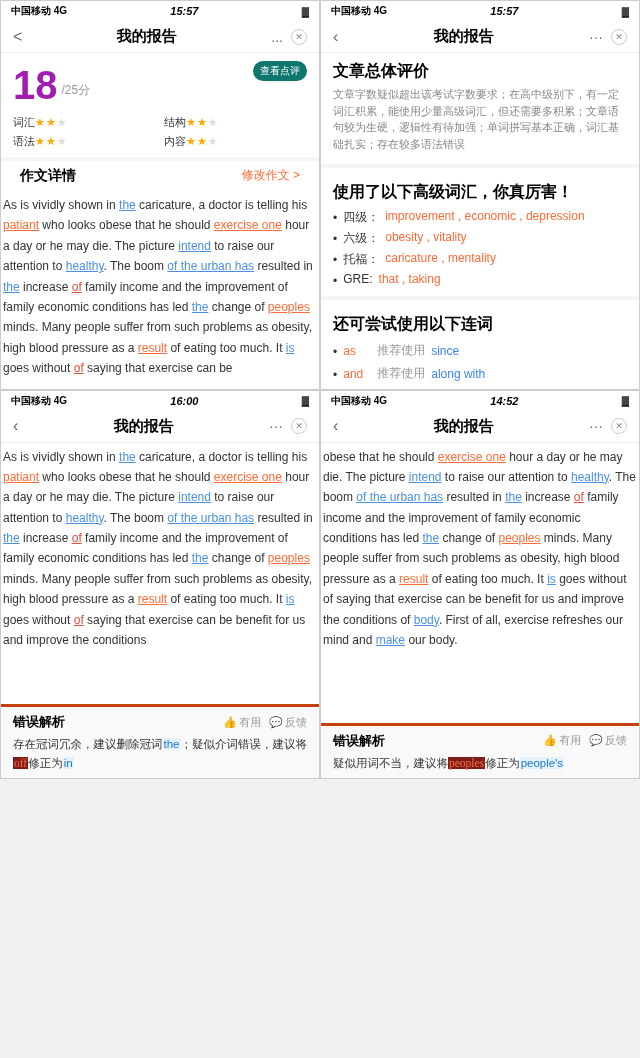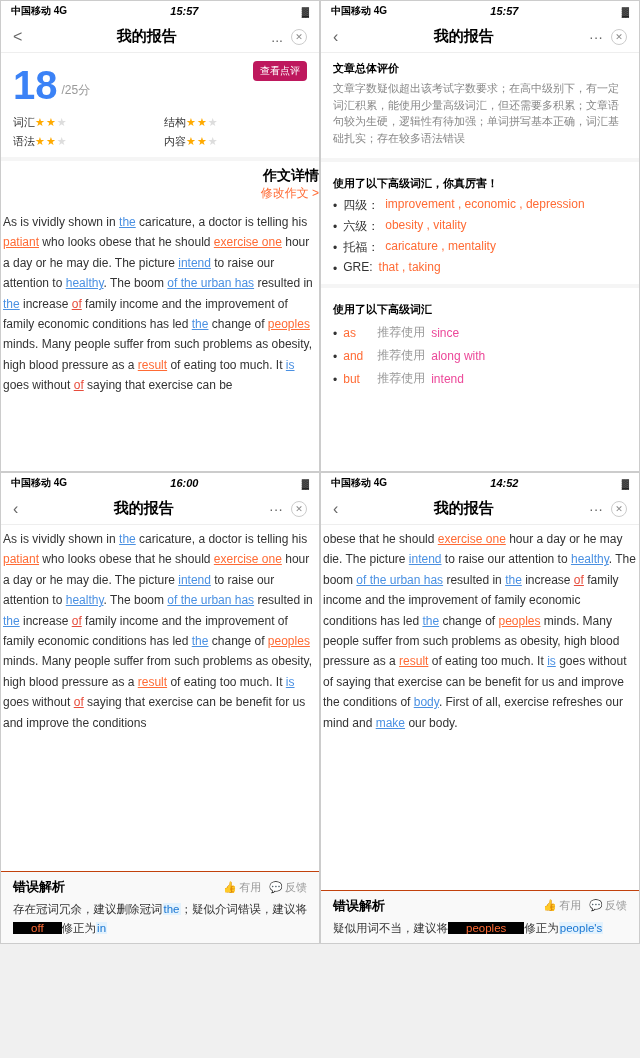--- a/index.html
+++ b/index.html
@@ -10,21 +10,21 @@
       height: 1058px;
       overflow: hidden;
       font-size: 13px;
     }
 
     .screen-grid {
       display: grid;
       grid-template-columns: 1fr 1fr;
       grid-template-rows: 1fr 1fr;
       width: 640px;
-      height: 944px;
+      height: 779px;
     }
 
     .panel {
       background: #fff;
       border: 0.5px solid #ccc;
       display: flex;
       flex-direction: column;
       overflow: hidden;
     }
 
@@ -83,38 +83,38 @@
     
     .score-section {
       padding: 8px 12px;
       position: relative;
     }
 
     .check-btn {
       position: absolute;
       top: 8px;
       right: 12px;
-      background: #be185d;
+      background: #0f766e;
       color: #fff;
       font-size: 10px;
       padding: 3px 7px;
-      border-radius: 4px;
+      border-radius: 10px;
     }
 
     .score-display {
       display: flex;
       align-items: flex-end;
       gap: 4px;
       padding: 4px 0;
     }
 
     .score-number {
       font-size: 40px;
       font-weight: 700;
-      color: #3b82f6;
+      color: #a21caf;
       line-height: 1;
     }
 
     .score-total {
       font-size: 12px;
       color: #999;
       margin-bottom: 6px;
     }
 
     .score-grid {
@@ -140,24 +140,23 @@
       font-size: 11px;
     }
 
     .star.filled { color: #ffaa00; }
     .star.empty { color: #ddd; }
 
     
     .essay-header {
       display: flex;
       justify-content: space-between;
-      align-items: flex-end;
-      padding: 6px 0;
+      align-items: flex-start;
+      padding: 6px 19px;
       border-top: 4px solid #f5f5f5;
-      flex-direction: column;
     }
 
     .essay-title {
       font-size: 14px;
       font-weight: 600;
       color: #000;
     }
 
     .edit-link {
       font-size: 12px;
@@ -170,21 +169,21 @@
       line-height: 1.7;
       color: #333;
     }
 
     .underline-orange { text-decoration: underline; color: #ff6b35; }
     .underline-blue { text-decoration: underline; color: #4a90e2; }
     .underline-red { text-decoration: underline; color: #e74c3c; }
 
     
     .section-title {
-      font-size: 11px;
+      font-size: 16px;
       font-weight: 600;
       color: #000;
       padding: 8px 12px 4px;
     }
 
     .section-subtitle {
       font-size: 11px;
       color: #888;
       padding: 0 12px 6px;
       line-height: 1.5;
@@ -240,27 +239,27 @@
       color: #ff6b35;
       min-width: 28px;
     }
 
     .conjunct-suggest {
       color: #999;
       min-width: 48px;
     }
 
     .conjunct-alt {
-      color: #ec4899;
+      color: #3b82f6;
     }
 
     
     .error-section {
       background: #f9f9f9;
-      border-top: 1px solid #c2410c;
+      border-top: 3px solid #c2410c;
       padding: 6px 12px;
       margin-top: auto;
     }
 
     .error-title-row {
       display: flex;
       justify-content: space-between;
       align-items: center;
       margin-bottom: 4px;
     }
@@ -283,21 +282,21 @@
       align-items: center;
       gap: 2px;
     }
 
     .error-desc {
       font-size: 11.5px;
       color: #333;
       line-height: 1.6;
     }
 
-    .highlight-orange { background: #000000; color: #ff6b35; padding: 0 18px; }
+    .highlight-orange { background: #7f1d1d; color: #ff6b35; padding: 0 1px; font-family: Liberation Serif, serif; }
     .highlight-blue { background: #e3f2fd; color: #1976d2; padding: 0 1px; }
 
     .panel-scroll {
       flex: 1;
       overflow-y: auto;
       overflow-x: hidden;
     }
 
     
     .panel-scroll::-webkit-scrollbar { display: none; }
@@ -424,21 +423,21 @@
             <span class="vocab-dot">•</span>
             <span class="vocab-level">GRE:</span>
             <span class="vocab-words">that , taking</span>
           </div>
         </div>
       </div>
 
       <div class="divider"></div>
 
       <div>
-        <div class="section-title">使用了以下高级词汇</div>
+        <div class="section-title">还可尝试使用以下连词</div>
         <div class="conjunct-section">
           <div class="conjunct-item">
             <span class="vocab-dot">•</span>
             <span class="conjunct-word">as</span>
             <span class="conjunct-suggest">推荐使用</span>
             <span class="conjunct-alt">since</span>
           </div>
           <div class="conjunct-item">
             <span class="vocab-dot">•</span>
             <span class="conjunct-word">and</span>

